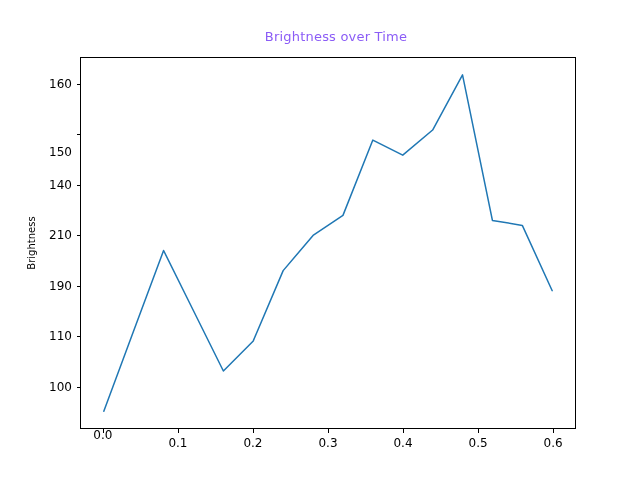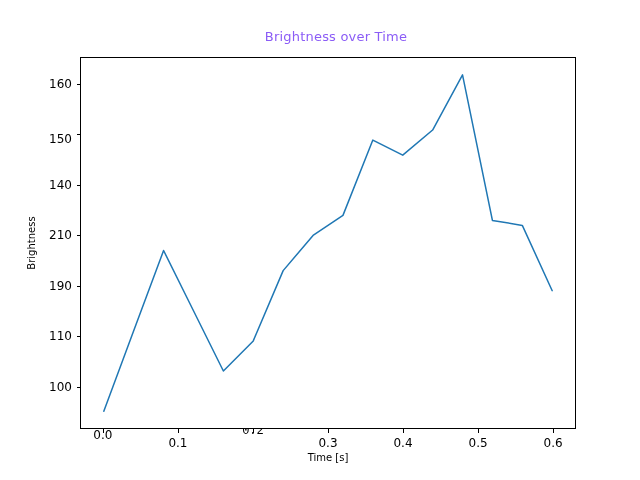--- a/index.html
+++ b/index.html
@@ -98,43 +98,42 @@
   }
 </style>
 </head>
 <body>
 
 <div id="figure">
 
   <div id="chart-title">Brightness over Time</div>
 
   <div id="ylabel">Brightness</div>
-  <div id="xlabel">Time [s]</div>
 
   <div id="tick-layer">
       <div class="tick-mark ytick-mark" style="top: 386.853px;"></div>
       <div class="tick-label ytick-label" style="top: 386.853px; left: 40px; width: 32px;">100</div>
       <div class="tick-mark ytick-mark" style="top: 336.379px;"></div>
       <div class="tick-label ytick-label" style="top: 336.379px; left: 40px; width: 32px;">110</div>
       <div class="tick-mark ytick-mark" style="top: 285.904px;"></div>
       <div class="tick-label ytick-label" style="top: 285.904px; left: 40px; width: 32px;">190</div>
       <div class="tick-mark ytick-mark" style="top: 235.429px;"></div>
       <div class="tick-label ytick-label" style="top: 235.429px; left: 40px; width: 32px;">210</div>
       <div class="tick-mark ytick-mark" style="top: 184.954px;"></div>
       <div class="tick-label ytick-label" style="top: 184.954px; left: 40px; width: 32px;">140</div>
       <div class="tick-mark ytick-mark" style="top: 134.479px;"></div>
-      <div class="tick-label ytick-label" style="top: 139px; left: 40px; width: 32px;">150</div>
+      <div class="tick-label ytick-label" style="top: 152px; left: 40px; width: 32px;">150</div>
       <div class="tick-mark ytick-mark" style="top: 84.0041px;"></div>
       <div class="tick-label ytick-label" style="top: 84.0041px; left: 40px; width: 32px;">160</div>
       <div class="tick-mark xtick-mark" style="left: 102.887px;"></div>
       <div class="tick-label xtick-label" style="left: 102.887px; top: 428px;">0.0</div>
       <div class="tick-mark xtick-mark" style="left: 177.924px;"></div>
       <div class="tick-label xtick-label" style="left: 177.924px; top: 436px;">0.1</div>
       <div class="tick-mark xtick-mark" style="left: 252.962px;"></div>
-      <div class="tick-label xtick-label" style="left: 252.962px; top: 424px; font-family: Liberation Mono, monospace;">0.2</div>
+      <div class="tick-label xtick-label" style="left: 252.962px; top: 436px;">0.2</div>
       <div class="tick-mark xtick-mark" style="left: 328px;"></div>
       <div class="tick-label xtick-label" style="left: 328px; top: 436px; text-align: center;">0.3</div>
       <div class="tick-mark xtick-mark" style="left: 403.038px;"></div>
       <div class="tick-label xtick-label" style="left: 403.038px; top: 436px;">0.4</div>
       <div class="tick-mark xtick-mark" style="left: 478.076px;"></div>
       <div class="tick-label xtick-label" style="left: 478.076px; top: 436px; text-align: right;">0.5</div>
       <div class="tick-mark xtick-mark" style="left: 553.113px;"></div>
       <div class="tick-label xtick-label" style="left: 553.113px; top: 436px;">0.6</div>
     </div>
 

